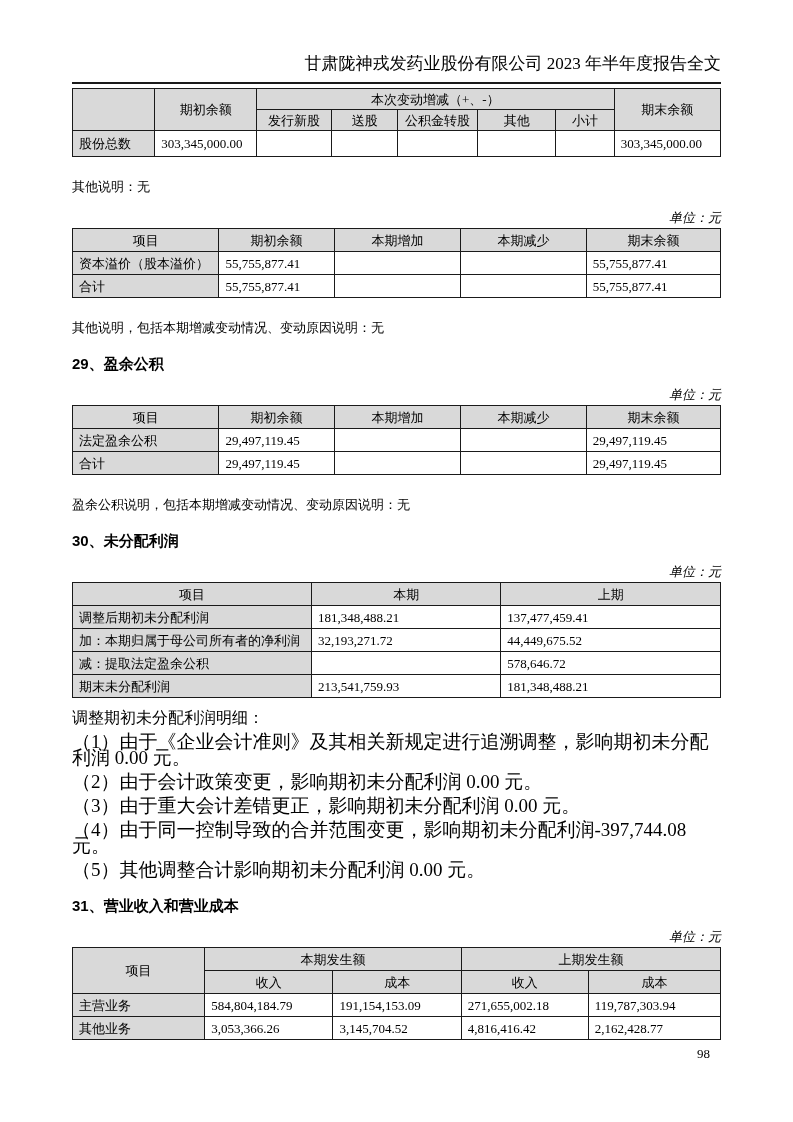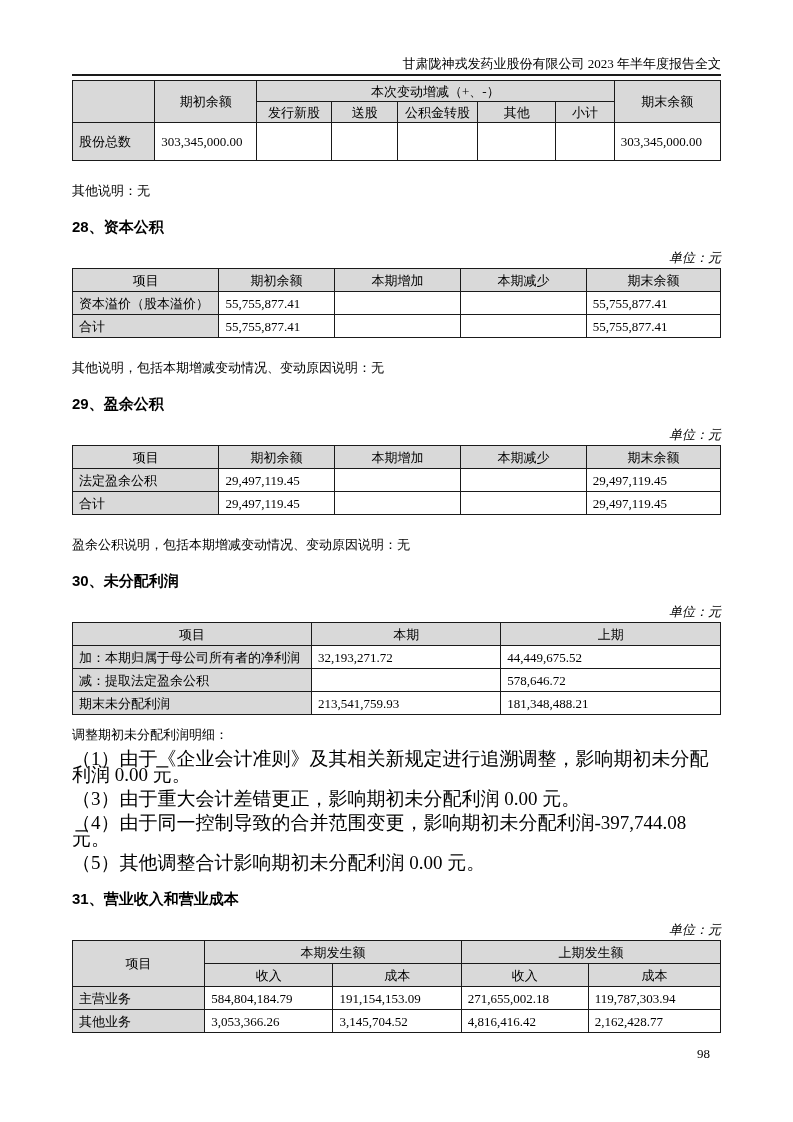--- a/index.html
+++ b/index.html
@@ -1,39 +1,39 @@
 <!DOCTYPE html>
 <html style="--table-header-bg: #d9d9d9; --border-color: #1a1a1a; --text-color: #000000;"><head>
 <meta charset="utf-8">
 <style>
   * { margin:0; padding:0; box-sizing:border-box; }
   html,body { background:#ffffff; }
   body { width:793px; height:1122px; font-family:"Liberation Serif","DejaVu Serif",serif; color:var(--text-color,#000); }
   .page { position:relative; width:793px; height:1122px; background:#fff; padding:56px 72px 0 72px; font-size:13px; }
 
-  .header { text-align:right; padding-bottom:2px; border-bottom:2px solid #1a1a1a; font-size:13px; line-height:16px; }
+  .header { text-align:right; padding-bottom:10px; border-bottom:2px solid #1a1a1a; font-size:17px; line-height:16px; }
 
   table.tbl { width:100%; border-collapse:collapse; table-layout:fixed; margin-top:4px; }
   table.tbl, .tbl td { border:1px solid var(--border-color,#1a1a1a); }
   table.tbl { border-width:1.5px; }
   .tbl td { height:23px; padding:2px 6px; line-height:15px; font-size:13px; overflow:hidden; white-space:nowrap; }
   .hd { background:var(--table-header-bg,#d9d9d9); }
   .c { text-align:center; }
   .l { text-align:left; }
   .r { padding-right:8px; }
 
   .t-share { margin-top:17px; }
   .t-share tr.hrow td { height:21px; }
-  .t-share tr.drow td { height:38px;margin-top:11px; }
+  .t-share tr.drow td { height:26px;margin-top:11px; }
 
   .note { margin-top:22px; font-size:13px; line-height:16px; }
   .sec { margin-top:19px; font-size:15px; line-height:17px; font-weight:bold;
          font-family:"Liberation Sans","DejaVu Sans",sans-serif; }
   .unit { margin-top:16px; margin-bottom:4px; text-align:right; font-size:13px; line-height:13px;font-style:italic; }
-  .detail-head { margin-top:12px; font-size:13px; line-height:16px; }
+  .detail-head { margin-top:12px; font-size:16px; line-height:16px; }
   .detail { margin-top:8px; font-size:19px; line-height:16px; }
   .pagenum { position:absolute; right:83px; bottom:60px; font-size:13px; }
 </style>
 </head>
 <body>
 
 <div class="page">
 
   <div class="header">
     <span>甘肃陇神戎发药业股份有限公司 2023 年半年度报告全文</span>
@@ -71,21 +71,20 @@
         <td class="r"></td>
         <td class="r"></td>
         <td class="r"></td>
         <td class="r"></td>
         <td class="r">303,345,000.00</td>
       </tr>
     </tbody>
   </table>
   <p class="note">其他说明：无</p>
 
-  <h2 class="sec">28、资本公积</h2>
   <p class="unit">单位：元</p>
   <table class="tbl">
     <colgroup>
       <col style="width:22.6%">
         <col style="width:17.8%">
         <col style="width:19.5%">
         <col style="width:19.4%">
         <col style="width:20.7%">
     </colgroup>
     <tbody>
@@ -158,38 +157,44 @@
         <col style="width:29.2%">
         <col style="width:33.9%">
     </colgroup>
     <tbody>
       <tr>
         <td class="hd c">项目</td>
         <td class="hd c">本期</td>
         <td class="hd c">上期</td>
       </tr>
       <tr>
+        <td class="hd l">调整后期初未分配利润</td>
+        <td class="r">181,348,488.21</td>
+        <td class="r">137,477,459.41</td>
+      </tr>
+      <tr>
         <td class="hd l">加：本期归属于母公司所有者的净利润</td>
         <td class="r">32,193,271.72</td>
         <td class="r">44,449,675.52</td>
       </tr>
       <tr>
         <td class="hd l">减：提取法定盈余公积</td>
         <td class="r"></td>
         <td class="r">578,646.72</td>
       </tr>
       <tr>
         <td class="hd l">期末未分配利润</td>
         <td class="r">213,541,759.93</td>
         <td class="r">181,348,488.21</td>
       </tr>
     </tbody>
   </table>
   <p class="detail-head">调整期初未分配利润明细：</p>
   <p class="detail">（1）由于《企业会计准则》及其相关新规定进行追溯调整，影响期初未分配利润 0.00 元。</p>
+  <p class="detail">（2）由于会计政策变更，影响期初未分配利润 0.00 元。</p>
   <p class="detail">（3）由于重大会计差错更正，影响期初未分配利润 0.00 元。</p>
   <p class="detail">（4）由于同一控制导致的合并范围变更，影响期初未分配利润-397,744.08 元。</p>
   <p class="detail">（5）其他调整合计影响期初未分配利润 0.00 元。</p>
 
   <h2 class="sec">31、营业收入和营业成本</h2>
   <p class="unit">单位：元</p>
   <table class="tbl">
     <colgroup>
       <col style="width:20.4%">
         <col style="width:19.8%">

